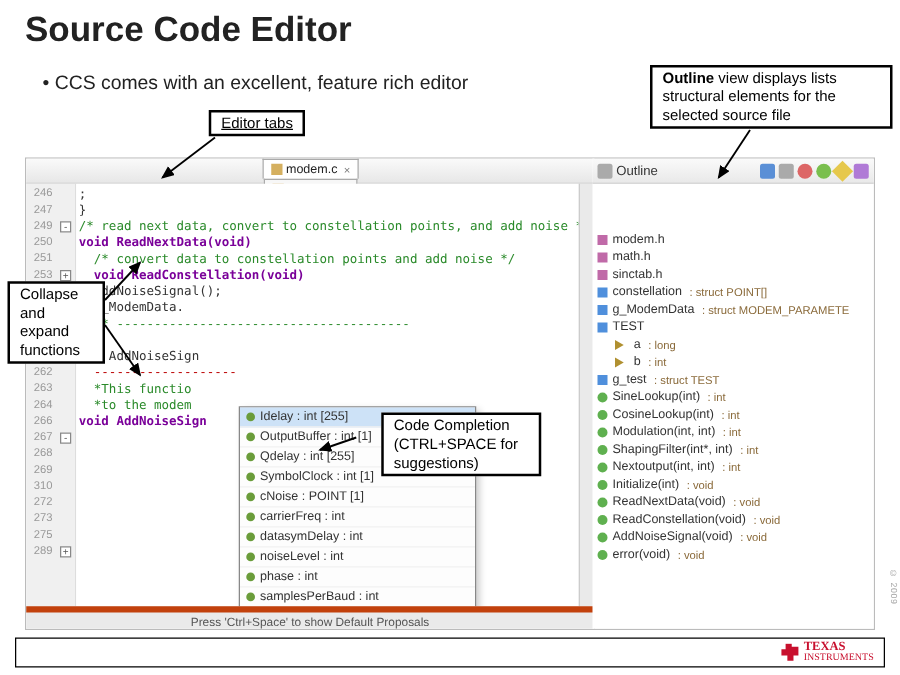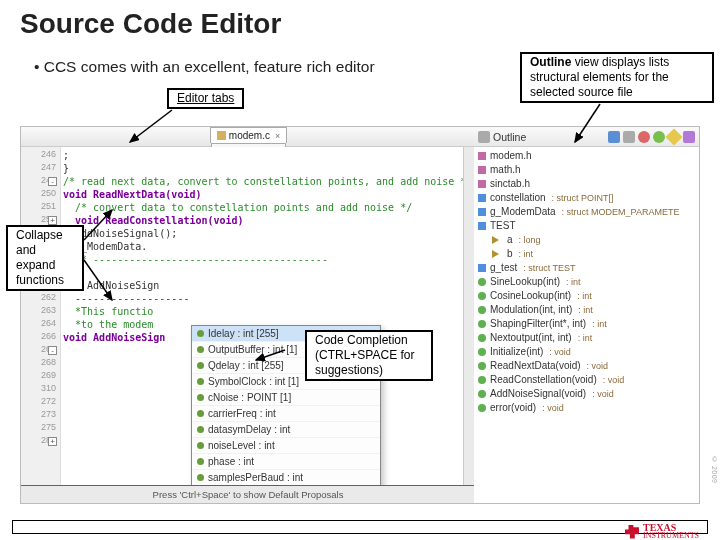--- a/index.html
+++ b/index.html
@@ -87,21 +87,21 @@
   .tab.active { background: #fff; color: #222; }
   .tab-close { color:#777; font-size:9px; margin-left:2px; }
 
   .gutter {
     position: absolute;
     left: 0; top: 20px; width: 40px; bottom: 18px;
     background: #f0f0f0;
     border-right: 1px solid #ddd;
     padding-top: 2px;
   }
-  .gutter div { height: 13px; font-size: 9px; color: #999; text-align: right; padding-right: 4px; position:relative;}
+  .gutter div { height: 13px; font-size: 9px; color: #999; text-align: right; padding-right: 18px; position:relative;}
   .fold {
     position:absolute; right:3px; top:2px; width:9px; height:9px;
     border:1px solid #888; background:#fff; font-size:8px; line-height:7px; text-align:center; color:#555;
   }
 
   .code {
     position: absolute;
     left: 40px; right: 12px; top: 20px; bottom: 18px;
     background: #fff;
     font-family: Consolas, Menlo, monospace;
@@ -115,21 +115,21 @@
   .c-comment { color: #2a8a2a; }
   .c-keyword { color: #7a0099; font-weight: bold; }
   .c-dash { color: #b00; }
 
   .scroll-v {
     position:absolute; right:0; top:20px; bottom:18px; width:12px;
     background:#eaeaea; border-left:1px solid #ccc;
   }
   .scroll-h {
     position:absolute; left:0; right:0; bottom:0; height:18px;
-    background:#eaeaea; border-top:1px solid #c2410c;
+    background:#eaeaea; border-top:5px solid #c2410c;
     color:#555; font-size:9.5px; line-height:18px; text-align:center;
   }
 
   
   .popup {
     position:absolute;
     left:170px; top:198px; width:190px;
     background:#fdfdfd; border:1px solid #888;
     box-shadow:3px 3px 6px rgba(0,0,0,.22);
     font-size:10px;
@@ -161,33 +161,34 @@
   .i-green{background:#7abf4e; border-radius:50%;}
   .i-yellow{background:#e6c84c; transform:rotate(45deg);}
   .i-purple{background:#b07ad6;border-radius:2px;}
   .i-gray{background:#aaa;border-radius:2px;}
 
   .outline-list {
     overflow:hidden;
     font-size:10px;
     padding:2px 2px 2px 4px;
     line-height:14px;
+    margin-top:36px;
   }
   .ol-row { display:flex; align-items:center; gap:4px; white-space:nowrap; }
   .ol-sq { width:8px; height:8px; display:inline-block; }
   .sq-blue { background:#4f8fdc; }
   .sq-incl { background:#c06aa8; }
   .sq-green { background:#5fb04f; border-radius:50%; }
   .sq-tri { border:4px solid transparent; border-left:7px solid #b09030; width:0;height:0; }
   .ol-ty { color:#8a6a3a; font-size:9px; margin-left:2px; }
   .indent1 { padding-left:14px; }
 
   
   .logo-bar {
-    position:absolute; left:12px; right:12px; bottom:6px; height:14px;
+    position:absolute; left:12px; right:12px; bottom:6px; height:24px;
     border:1px solid #000; background:#fff;
   }
   .ti-logo {
     position:absolute; right:8px; top:2px; display:flex; align-items:center; gap:4px;
     font-family:Georgia,serif; font-size:10px; color:#c8102e;
   }
   .ti-chip { width:14px; height:14px; background:#c8102e; clip-path: polygon(0 35%,25% 35%,25% 0,60% 0,60% 20%,100% 20%,100% 70%,70% 70%,70% 100%,35% 100%,35% 70%,0 70%);}
 
   
   svg.arrows { position:absolute; left:0; top:0; width:720px; height:540px; pointer-events:none; z-index:5;}

